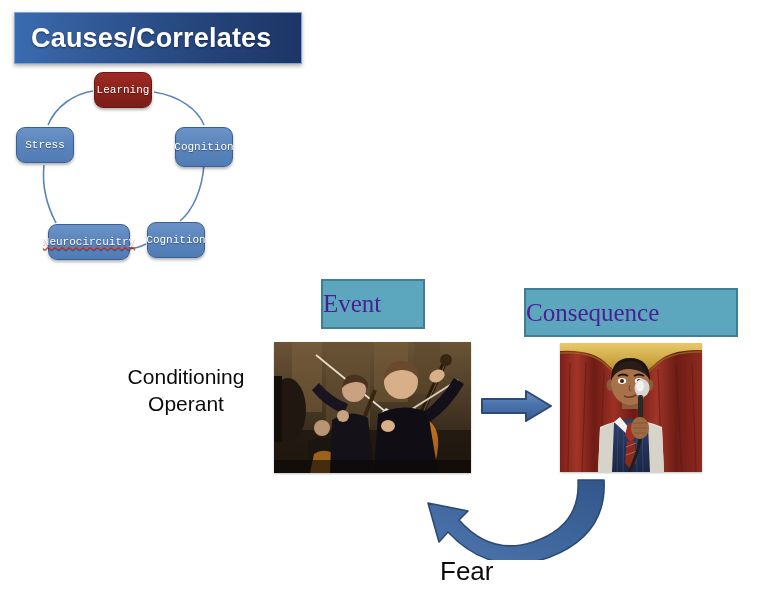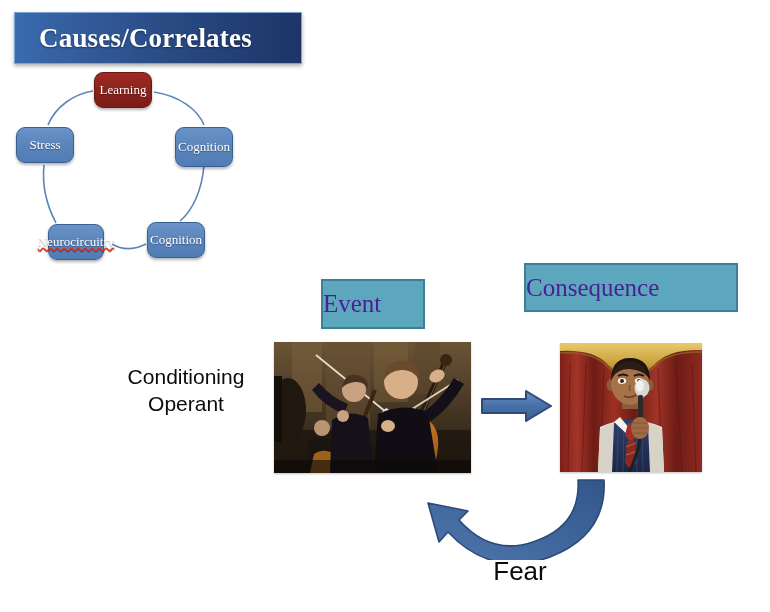--- a/index.html
+++ b/index.html
@@ -24,26 +24,26 @@
     width: 288px;
     height: 52px;
     background: linear-gradient(to right, #3a6bb0 0%, #355f9e 18%, #27477f 60%, #1d3566 100%);
     border: 1px solid #7ea4d6;
     box-shadow: 0 2px 4px rgba(0,0,0,0.32);
     box-sizing: border-box;
     display: flex;
     align-items: center;
   }
   #title-banner .title-text {
-    font-family: Liberation Serif, serif;
+    font-family: Liberation Sans, sans-serif;
     color: #ffffff;
     font-size: 27px;
     font-weight: 700;
     letter-spacing: 0.2px;
-    padding-left: 24px;
+    padding-left: 16px;
     text-shadow: 0 1px 2px rgba(0,0,0,0.45);
     white-space: nowrap;
   }
 
   
   #cycle-diagram {
     position: absolute;
     left: 8px;
     top: 62px;
     width: 240px;
@@ -58,23 +58,23 @@
   .cycle-node {
     position: absolute;
     border-radius: 9px;
     box-sizing: border-box;
     display: flex;
     align-items: center;
     justify-content: center;
     box-shadow: 0 2px 3px rgba(0,0,0,0.30);
   }
   .cycle-node .node-label {
-    font-family: Liberation Serif, serif;
+    font-family: Liberation Mono, monospace;
     color: #ffffff;
-    font-size: 13px;
+    font-size: 11px;
     text-align: center;
     line-height: 1.1;
     white-space: nowrap;
     text-shadow: 0 1px 1px rgba(0,0,0,0.4);
   }
   .cycle-node.blue {
     background: linear-gradient(to bottom, #6a93c8 0%, #5b84bb 50%, #507cb5 100%);
     border: 1.5px solid #3a5f93;
   }
   .cycle-node.red {
@@ -83,21 +83,21 @@
   }
   .misspelled {
     text-decoration: underline wavy #e03020;
     text-decoration-skip-ink: none;
   }
 
   
   #node-learning       { left: 86px;  top: 10px;  width: 58px; height: 36px; }
   #node-cognition      { left: 167px; top: 65px;  width: 58px; height: 40px; }
   #node-genetics       { left: 139px; top: 160px; width: 58px; height: 36px; }
-  #node-neurocircuitry { left: 40px;  top: 162px; width: 56px; height: 36px; }
+  #node-neurocircuitry { left: 40px;  top: 162px; width: 82px; height: 36px; }
   #node-stress         { left: 8px;   top: 65px;  width: 58px; height: 36px; }
 
   
   #operant-label {
     position: absolute;
     left: 100px;
     top: 364px;
     width: 172px;
     text-align: center;
     font-family: "Liberation Sans", sans-serif;
@@ -116,21 +116,21 @@
     align-items: center;
   }
   .header-box .header-text {
     font-family: "Liberation Serif", serif;
     color: #4c1d95;
     font-size: 25px;
     padding-left: 0;
     white-space: nowrap;
   }
   #event-header       { left: 321px; top: 279px; width: 104px; height: 50px; }
-  #consequence-header { left: 524px; top: 263px; width: 214px; height: 49px; }
+  #consequence-header { left: 524px; top: 288px; width: 214px; height: 49px; }
 
   
   .photo {
     position: absolute;
     overflow: hidden;
     box-sizing: border-box;
     box-shadow: 0 1px 2px rgba(0,0,0,0.25);
   }
   #photo-event       { left: 274px; top: 342px; width: 197px; height: 131px; }
   #photo-consequence { left: 560px; top: 343px; width: 142px; height: 129px; }
@@ -149,21 +149,21 @@
     left: 415px;
     top: 478px;
     width: 205px;
     height: 82px;
   }
   #fear-label {
     position: absolute;
     left: 440px;
     top: 556px;
     width: 160px;
-    text-align: center;
+    text-align: left;
     font-family: "Liberation Sans", sans-serif;
     font-size: 26px;
     color: #0b0b0b;
   }
 </style>
 </head>
 <body>
 
 <div id="title-banner">
   <span class="title-text">Causes/Correlates</span>

